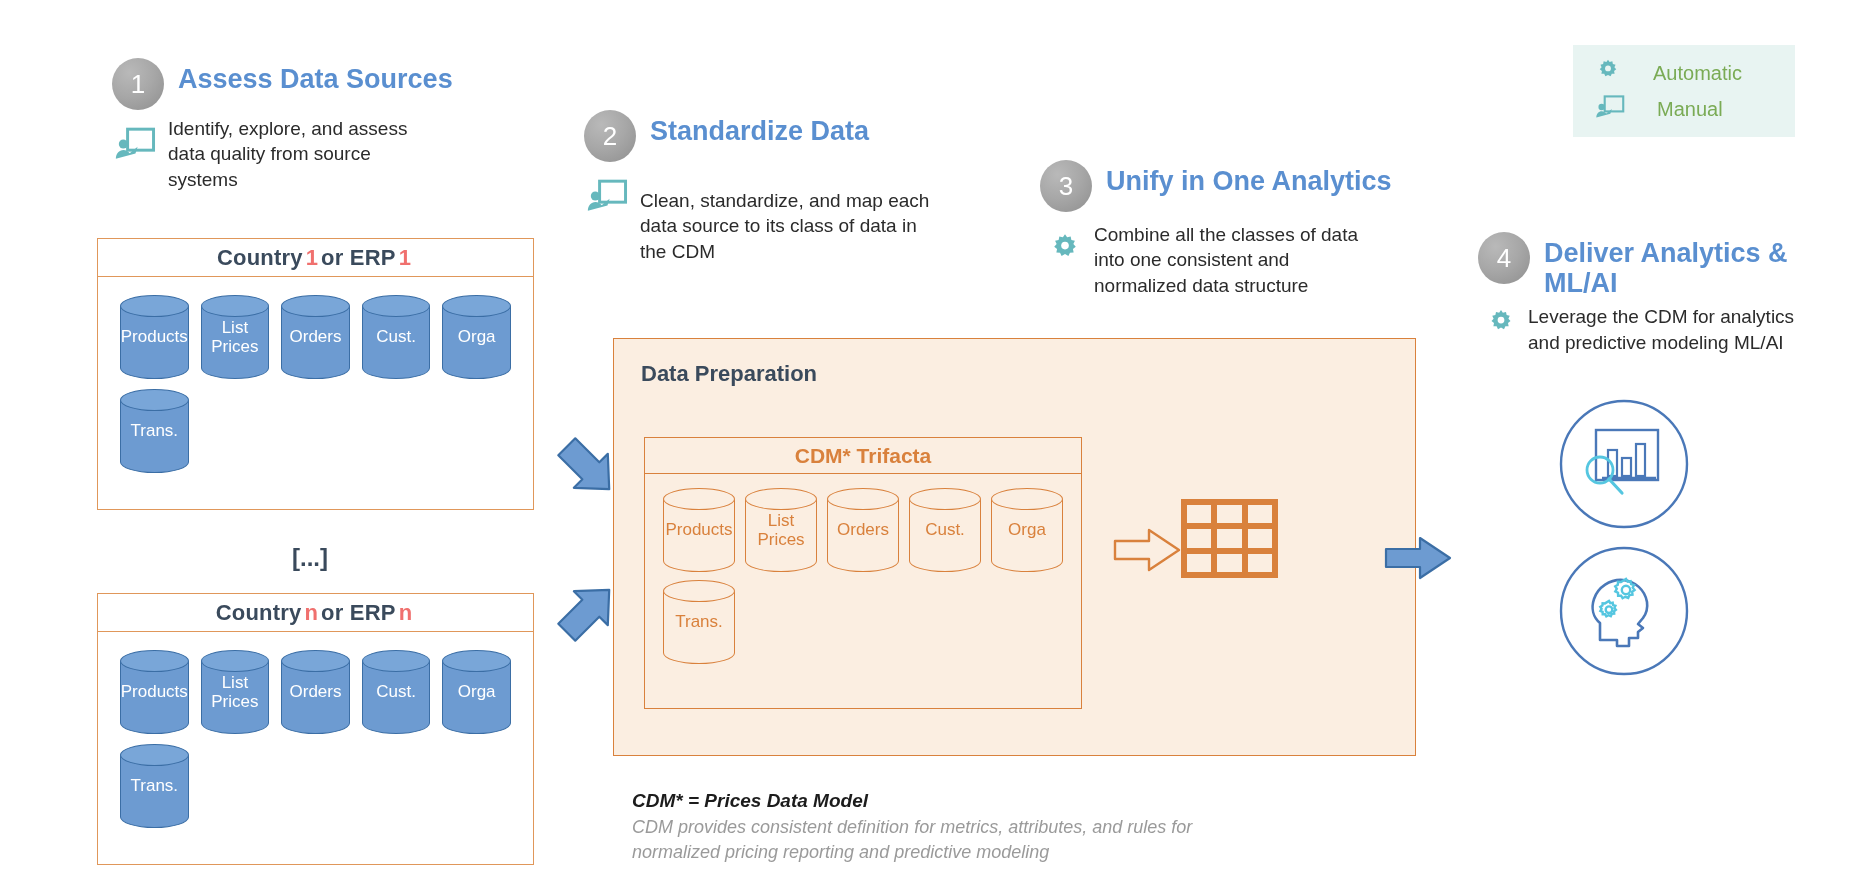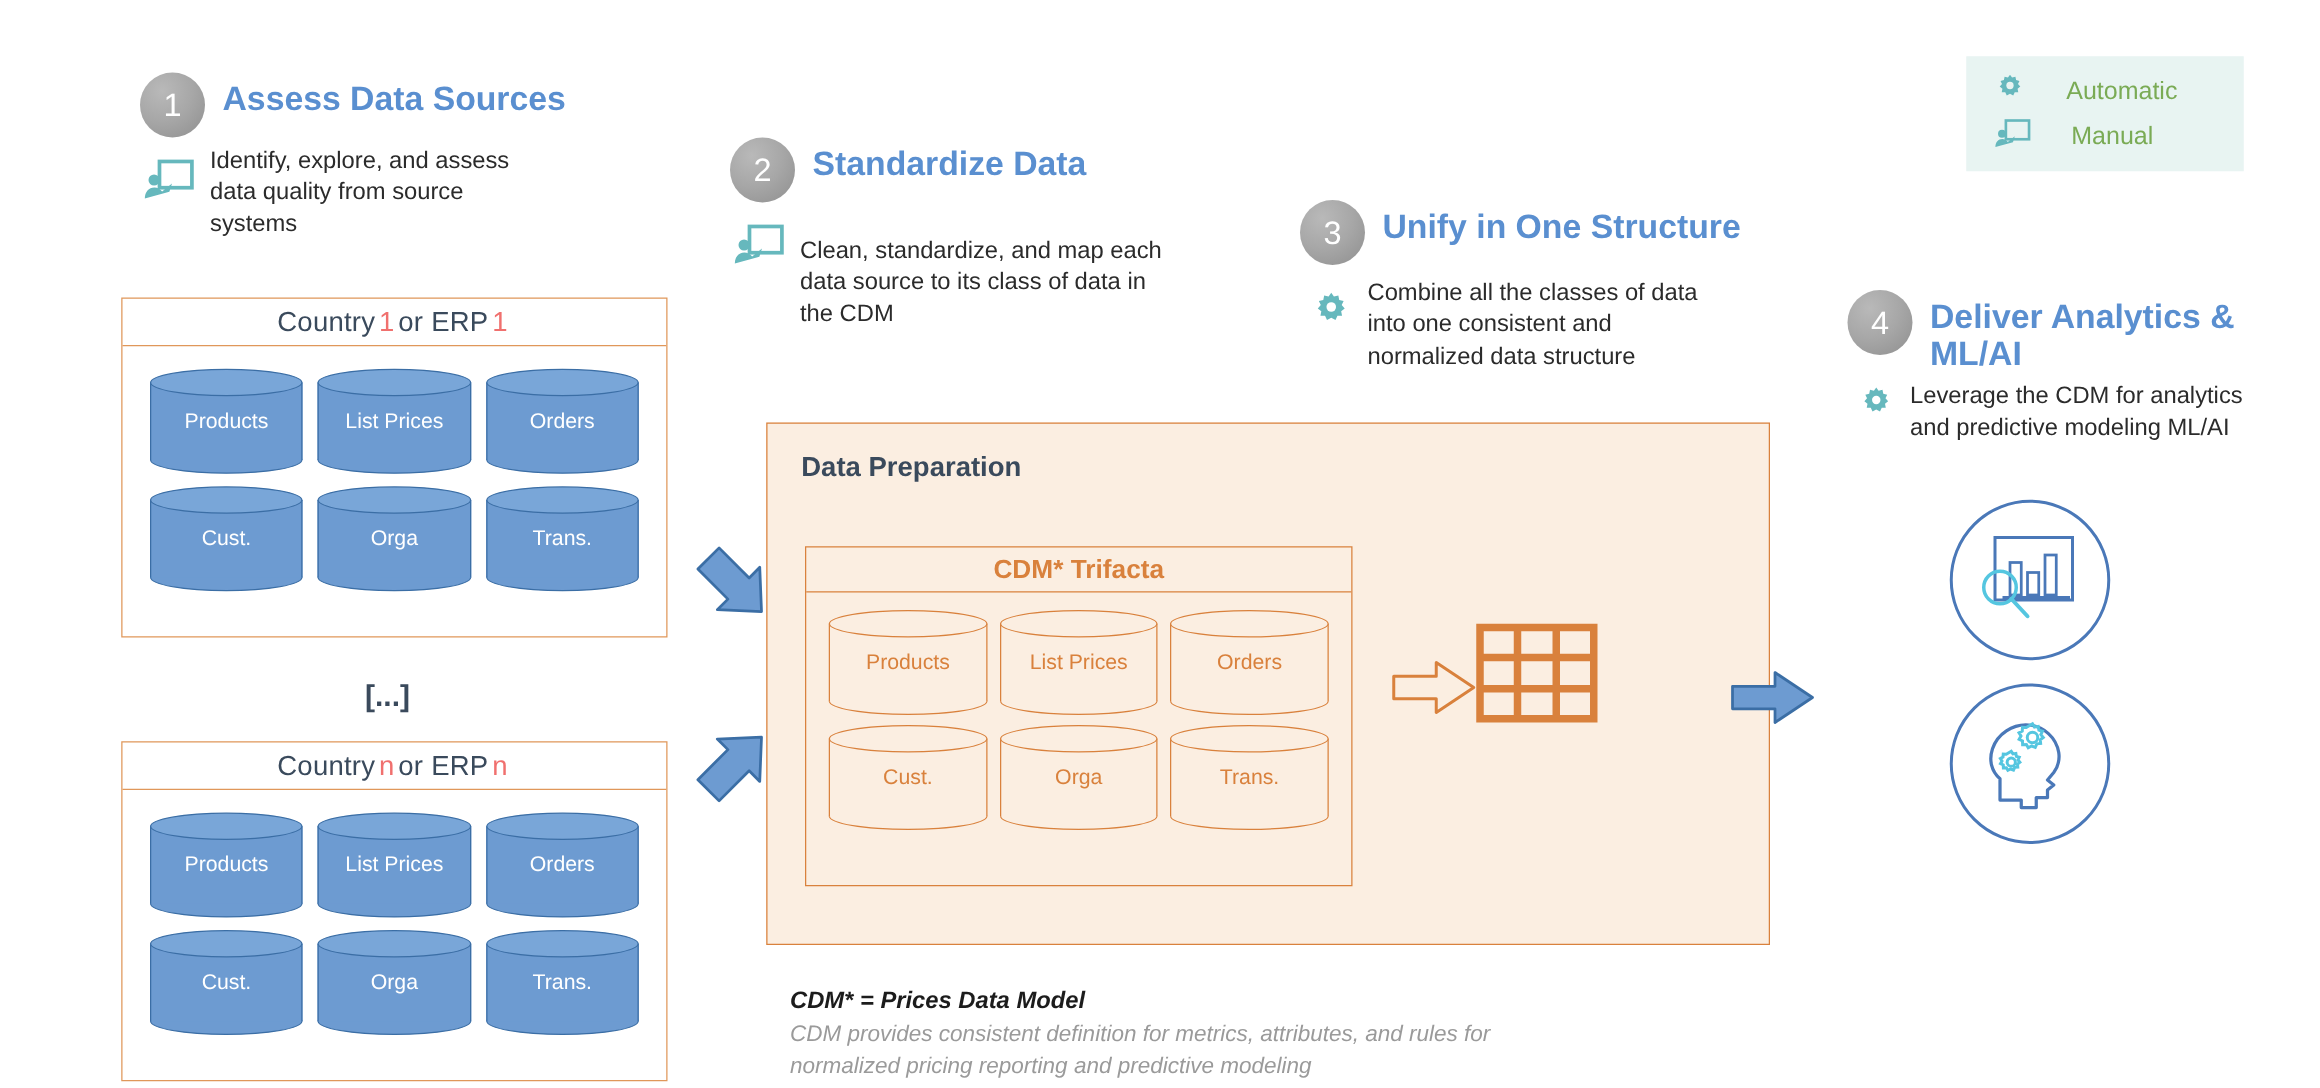--- a/index.html
+++ b/index.html
@@ -47,25 +47,25 @@
 
   
   .country-box {
     position: absolute;
     border: 1.6px solid #e0975a;
     background: #ffffff;
   }
   .country-title {
     height: 38px; border-bottom: 1.6px solid #e0975a;
     display: flex; align-items: center; justify-content: center;
-    font-size: 22px; font-weight: normal; color: #3a4a5c; letter-spacing: .2px;
+    font-size: 22px; font-weight: bold; color: #3a4a5c; letter-spacing: .2px;
   }
   .country-title .hl { color: #f0706e; padding: 0 3px; }
   .cyl-grid {
-    display: grid; grid-template-columns: repeat(3, 1fr);
+    display: grid; grid-template-columns: repeat(5, 1fr);
     column-gap: 12px; row-gap: 10px;
     padding: 18px 22px 0 22px;
   }
   .cyl {
     position: relative; height: 84px;
     display: flex; align-items: center; justify-content: center;
     text-align: center; line-height: 1.12;
   }
   .cyl .cap {
     position: absolute; left: 0; right: 0; top: 0; height: 22px;
@@ -202,21 +202,21 @@
       </span>
       <div class="step-desc" style="margin-top:24px;">Clean, standardize, and map each
 data source to its class of data in
 the CDM</div>
     </div>
   </div>
 
   <div class="step" style="left:1040px; top:160px; width:400px;">
     <div class="step-head">
       <div class="num-circle">3</div>
-      <div class="step-title">Unify in One Structure</div>
+      <div class="step-title">Unify in One Analytics</div>
     </div>
     <div class="step-body" style="padding-left:8px;">
       <span class="icon-auto" style="margin-top:18px;">
         <svg width="34" height="34" viewBox="0 0 24 24">
           <path fill="#66b8bd" d="M12 1.6l1.5 2.1 2.5-.6.5 2.5 2.5.6-1.1 2.3 1.7 1.9-2 1.6.5 2.5-2.6.1-1.1 2.3L12 15.6l-2.4 1.3-1.1-2.3-2.6-.1.5-2.5-2-1.6L6.1 8.5 5 6.2l2.5-.6L8 3.1l2.5.6z"></path>
           <circle cx="12" cy="9.6" r="2.7" fill="#ffffff"></circle>
         </svg>
       </span>
       <div class="step-desc" style="margin-top:8px;">Combine all the classes of data
 into one consistent and

